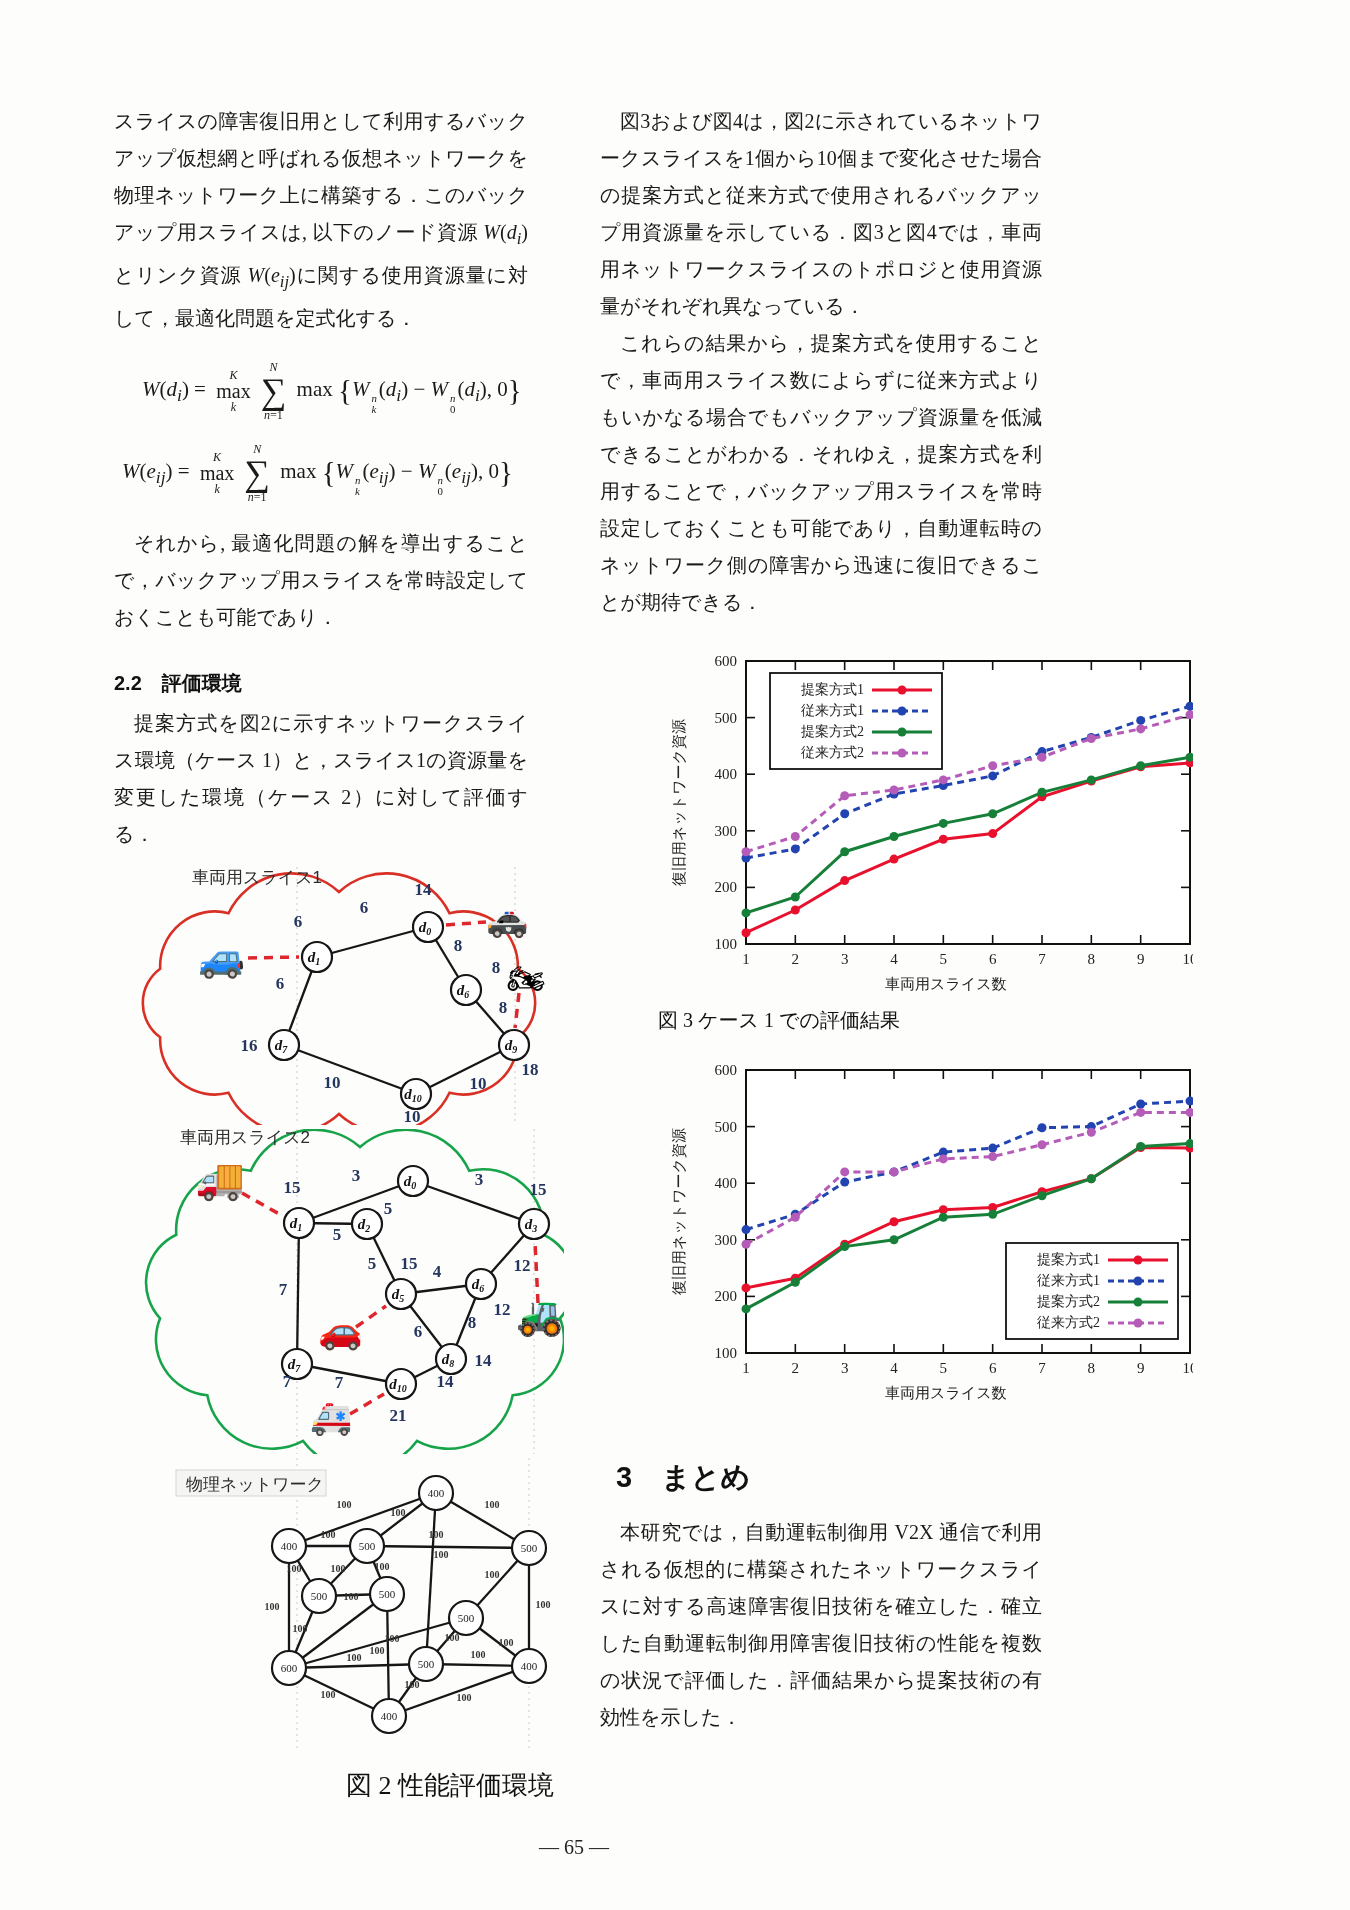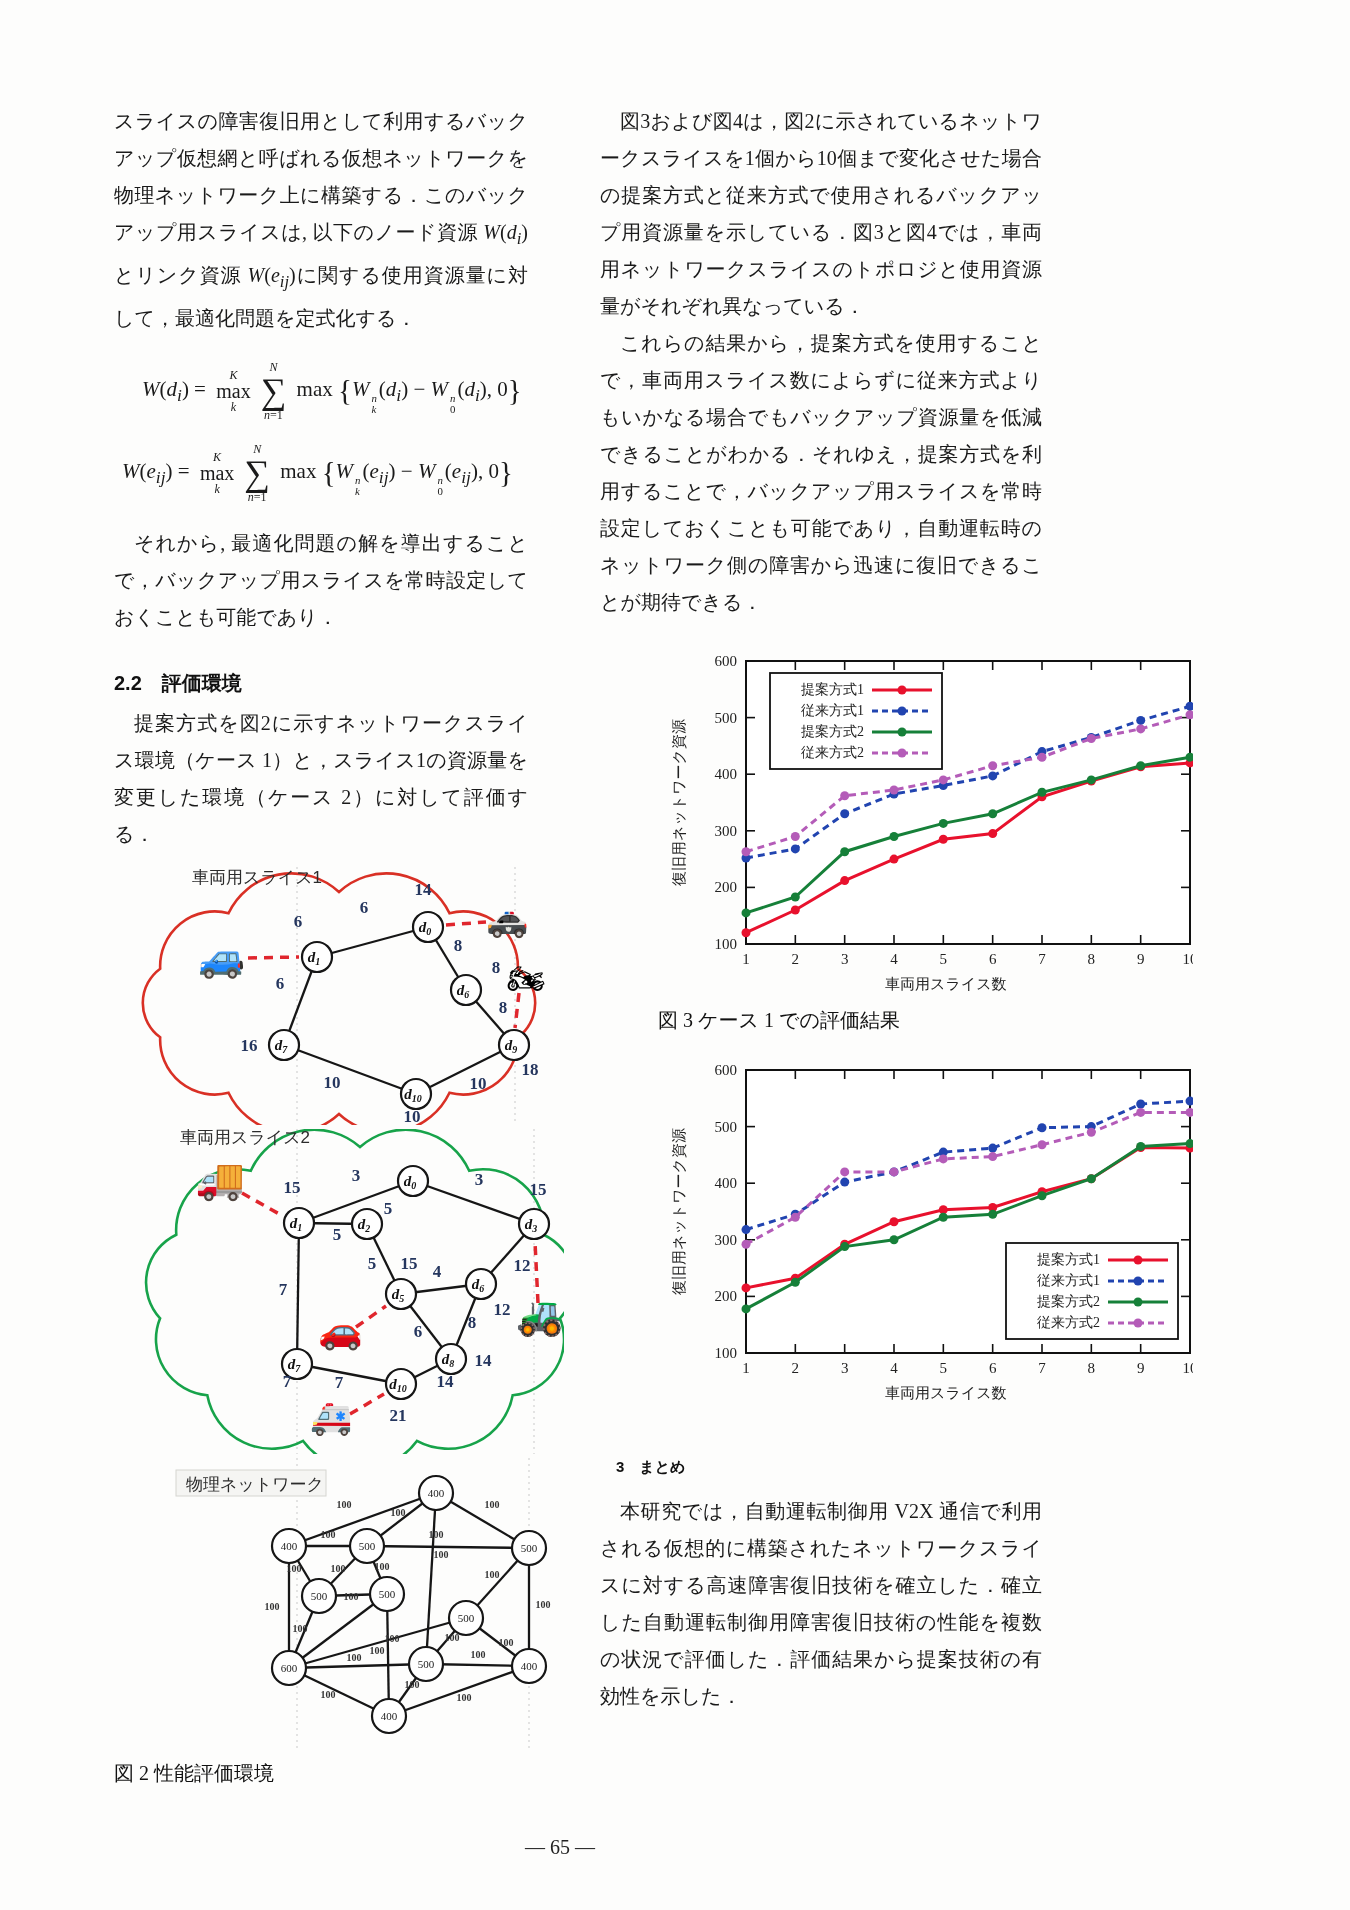--- a/index.html
+++ b/index.html
@@ -7,44 +7,44 @@
        font-family:"Liberation Serif",serif;color:#1a1a1a;overflow:hidden;}
   .col{position:absolute;top:103px;}
   .col-left{left:114px;width:414px;}
   .col-right{left:600px;width:592px;}
   p.body{font-size:20px;line-height:37px;text-align:justify;margin:0;}
   .col-right p.body{width:442px;}
   .indent{text-indent:1em;}
   p.body i{font-family:"Liberation Serif",serif;}
   h3.sub{font-family:"Liberation Sans",sans-serif;font-size:20px;font-weight:bold;
          margin:34px 0 8px 0;color:#111;}
-  h2.sec{font-family:"Liberation Sans",sans-serif;font-size:15px;font-weight:bold;
+  h2.sec{font-family:"Liberation Sans",sans-serif;font-size:29px;font-weight:bold;
          margin:46px 0 0 16px;color:#111;}
   .formulas{margin-top:24px;}
   .formula{font-size:21px;margin:10px 0 22px 8px;white-space:nowrap;}
   .formula.f1{margin-left:28px;}
   .mop{display:inline-flex;flex-direction:column;align-items:center;line-height:1;
        vertical-align:middle;margin:0 5px;}
   .mop .lim{font-size:12px;}
   .mop .name{font-size:20px;}
   .mop .sigma{font-size:36px;}
   .ss{display:inline-flex;flex-direction:column;align-items:flex-start;line-height:1;
       vertical-align:-6px;font-size:13px;margin:0 2px;}
   .brace{font-size:29px;vertical-align:-4px;}
   figure{margin:0;}
   .fig2{margin-top:14px;}
   .fig2 .dwrap{margin-left:20px;}
-  .fig2 figcaption{font-size:20px;text-align:left;width:440px;margin-top:6px;color:#111;}
+  .fig2 figcaption{font-size:26px;text-align:right;width:440px;margin-top:14px;color:#111;}
   .chartfig{margin-top:26px;}
   .chartfig .cwrap{margin-left:58px;}
   .chartfig figcaption{font-size:20px;text-align:left;width:535px;margin-left:58px;
                        margin-top:4px;color:#111;}
   .chartfig.second{margin-top:22px;}
   .chartfig.second figcaption{margin-top:12px;}
-  .footer{position:absolute;left:130px;top:1836px;width:860px;text-align:center;
+  .footer{position:absolute;left:144px;top:1836px;width:860px;text-align:center;
           font-size:20px;color:#222;}
 </style>
 </head>
 <body>
 
 <div class="col col-left">
   <p class="body">スライスの障害復旧用として利用するバックアップ仮想網と呼ばれる仮想ネットワークを物理ネットワーク上に構築する．このバックアップ用スライスは, 以下のノード資源 <i>W</i>(<i>d<sub>i</sub></i>)とリンク資源 <i>W</i>(<i>e<sub>ij</sub></i>)に関する使用資源量に対して，最適化問題を定式化する．</p>
   <div class="formulas">
     <div class="formula f1"><i>W</i>(<i>d<sub>i</sub></i>) = <span class="mop">
           <span class="lim"><i>K</i></span>

